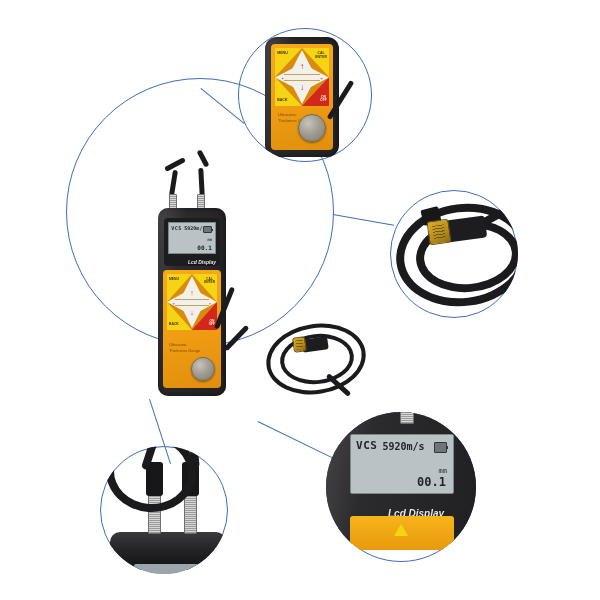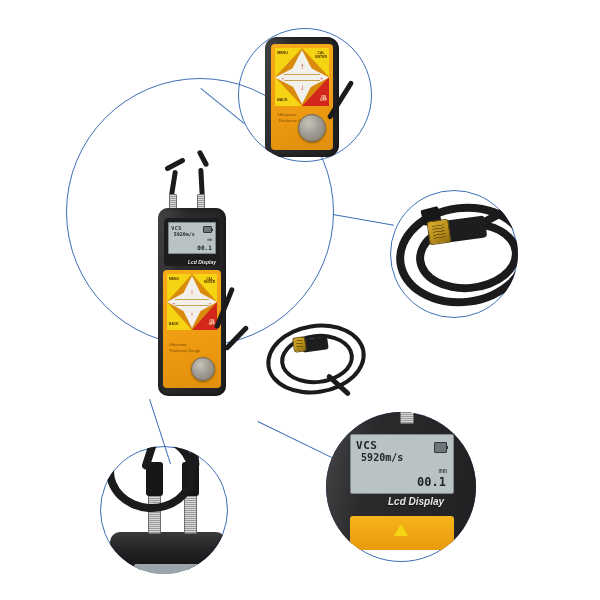--- a/index.html
+++ b/index.html
@@ -61,23 +61,22 @@
     overflow: hidden;
     color: #21262b;
     font-family: "DejaVu Sans Mono", monospace;
   }
   .lcd-row-top {
     position: absolute;
     top: 8%;
     left: 5%;
     right: 4%;
     display: flex;
-    align-items: flex-start;
+    align-items: flex-end;
     white-space: nowrap;
-    flex-direction: column;
   }
   .lcd-vel-label { font-weight: bold; letter-spacing: .5px; }
   .lcd-vel-value { font-weight: bold; margin-left: .5em; }
   .lcd-unit-small { position: absolute; right: 6%; }
   .lcd-main-row {
     position: absolute;
     right: 7%;
     bottom: 8%;
     text-align: left;
     font-weight: bold;
@@ -99,20 +98,21 @@
     background: #30363c;
   }
   .lcd-caption {
     position: absolute;
     color: #e8e8ea;
     font-style: italic;
     font-weight: bold;
     font-family: "Liberation Sans", sans-serif;
     text-shadow: 0 1px 1px rgba(0,0,0,.6);
     white-space: nowrap;
+    margin-top: 12px;
   }
 
   
   .keypad {
     position: absolute;
     background: linear-gradient(165deg, #f6ab1b 0%, #ef9c12 55%, #e08f0d 100%);
     border-radius: 4px;
     overflow: hidden;
   }
   .keys {

